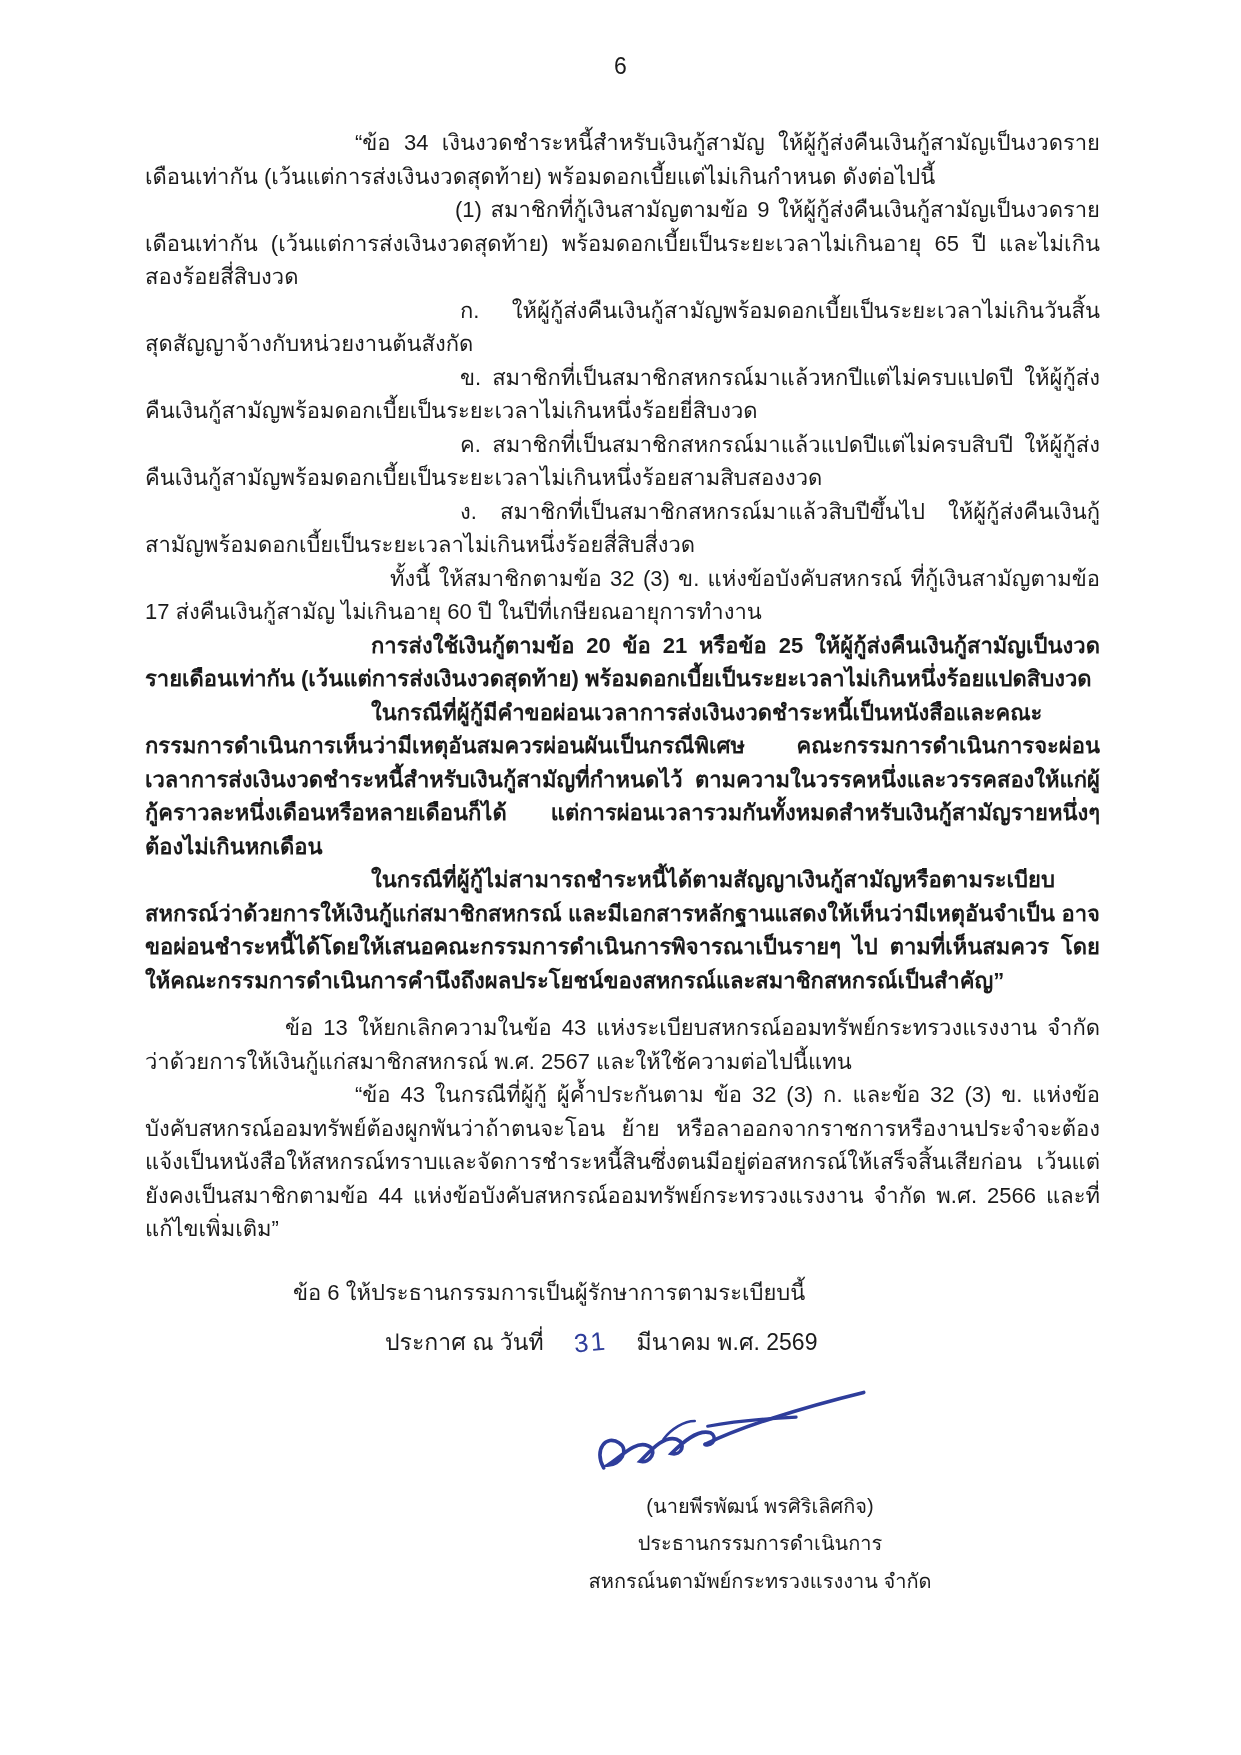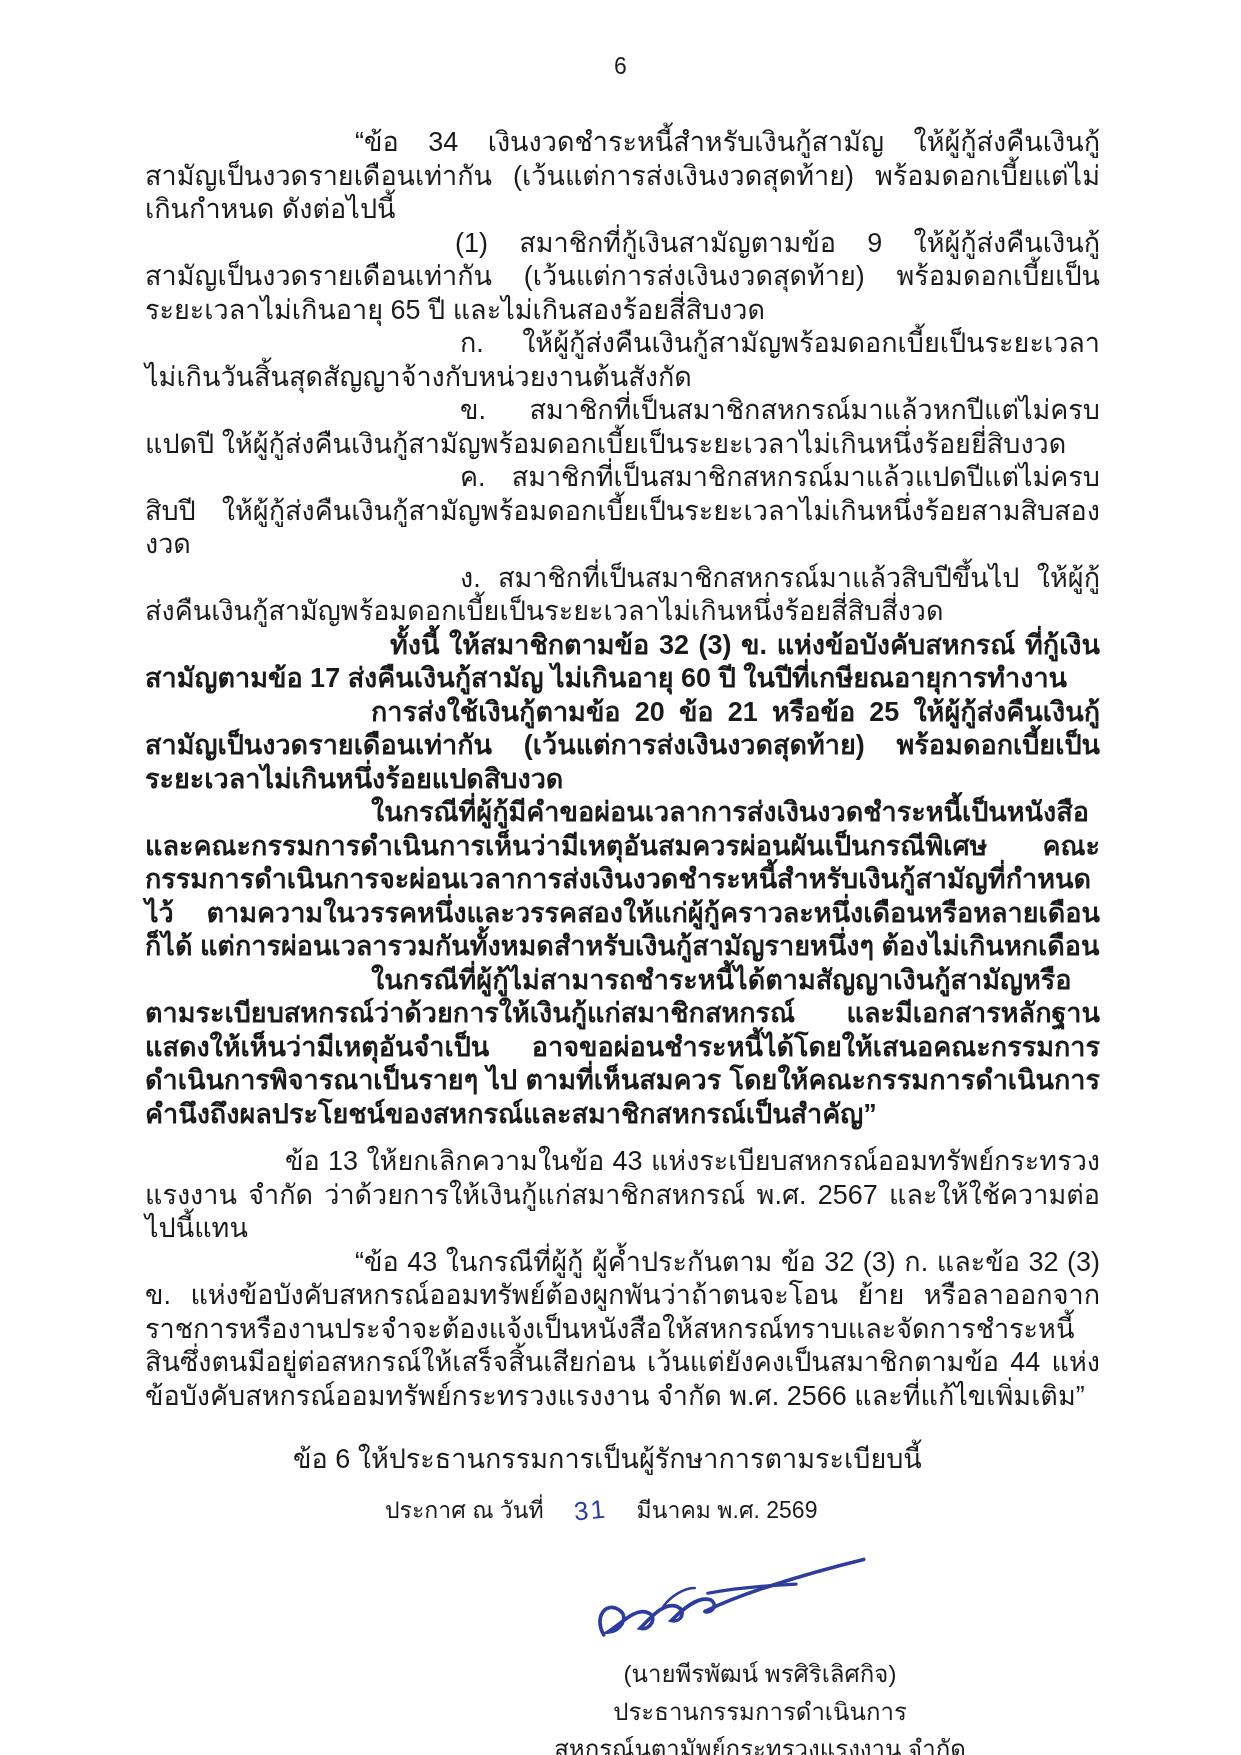--- a/index.html
+++ b/index.html
@@ -19,28 +19,28 @@
     margin-bottom: 46px;
     text-align: center;
     font-size: 23px;
     line-height: 28px;
   }
   .content {
     padding: 0 141px 0 145px;
   }
   .body-text p {
     margin: 0;
-    font-size: 27px;
+    font-size: 22px;
     line-height: 33.5px;
     text-align: justify;
   }
   .ind-a { text-indent: 210px; }  
   .ind-b { text-indent: 310px; }  
   .ind-c { text-indent: 315px; }  
-  .ind-d { text-indent: 245px; font-weight: bold; }  
+  .ind-d { text-indent: 245px; }  
   .ind-e { text-indent: 226px; font-weight: bold; }  
   .ind-f { text-indent: 140px; }  
   .ind-g { text-indent: 148px; }  
   .gap-sm { margin-top: 14px !important; }
   .gap-md { margin-top: 30px !important; }
   .date-line {
     margin-top: 16px;
     padding-left: 240px;
     font-size: 23px;
     line-height: 33.5px;
@@ -56,21 +56,21 @@
   .sig-wrap {
     margin-top: 22px;
     margin-left: 440px;
     width: 360px;
     height: 104px;
   }
   .closing {
     width: 620px;
     margin-left: 305px;
     text-align: center;
-    font-size: 24px;
+    font-size: 20px;
     line-height: 33.5px;
   }
   .closing div { margin-top: 4px; }
 </style>
 </head>
 <body>
 
 <div class="page">
 
   <div class="page-num">6</div>

